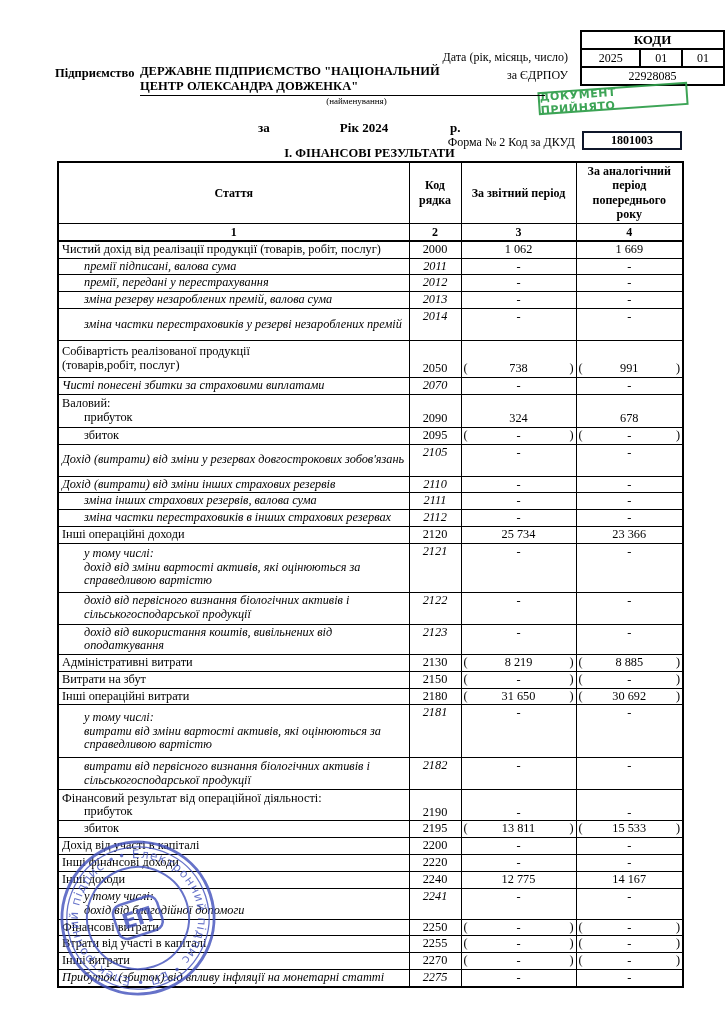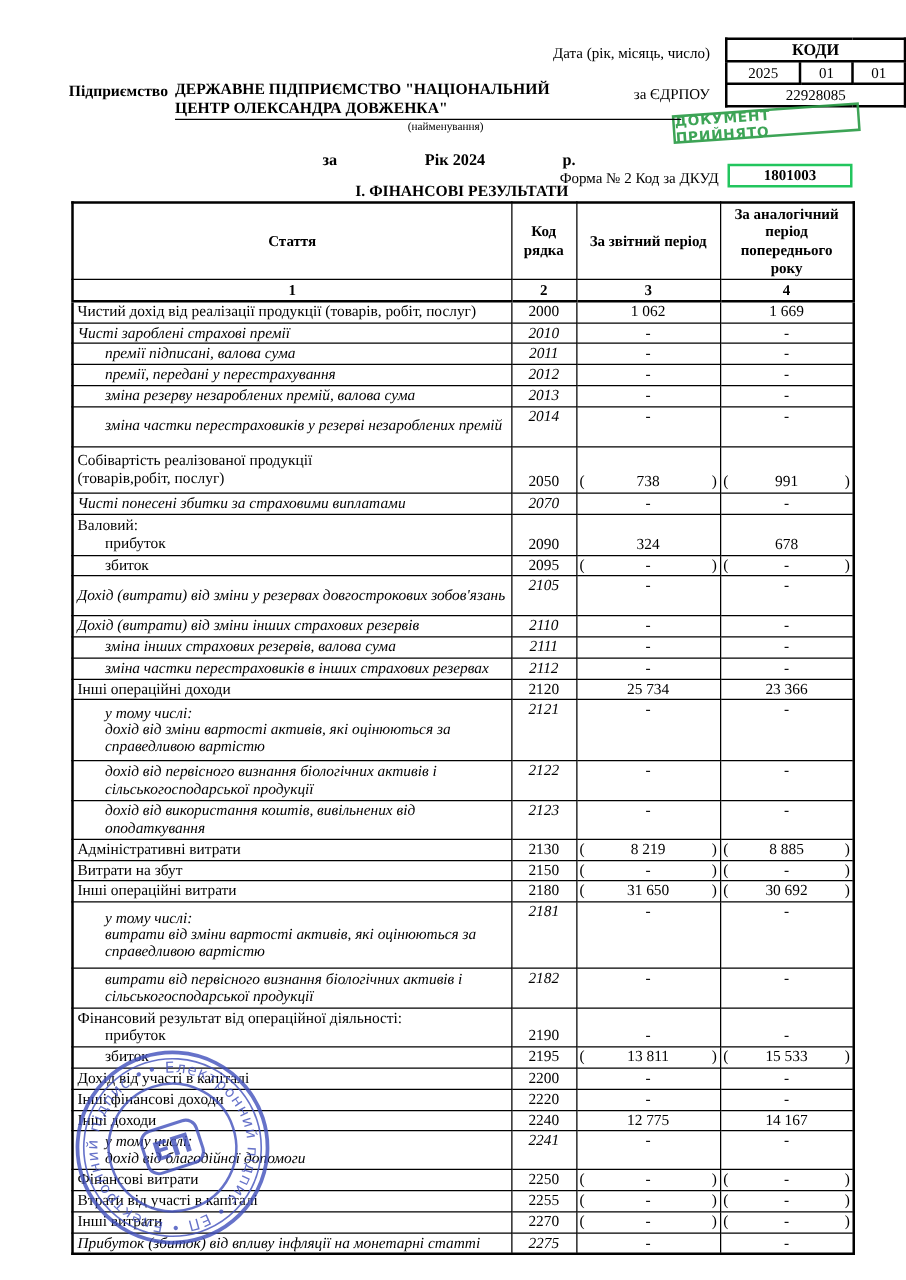--- a/index.html
+++ b/index.html
@@ -8,36 +8,36 @@
   }
   html,body{margin:0;padding:0;background:#ffffff;}
   body{width:725px;height:1024px;font-family:"Liberation Serif",serif;color:#000;}
   .page{position:relative;width:725px;height:1024px;background:#fff;overflow:hidden;}
 
   
   .hdr{position:absolute;left:0;top:0;width:725px;height:162px;}
   .codes-box{position:absolute;left:580px;top:30px;border-collapse:collapse;}
   .codes-box td{border:2px solid #000;font-size:12px;text-align:center;padding:0 3px;height:16px;}
   .codes-box .codes-title{font-weight:bold;font-size:13px;}
-  .lbl-date{position:absolute;left:300px;width:268px;top:35px;text-align:right;font-size:12px;}
+  .lbl-date{position:absolute;left:300px;width:268px;top:50px;text-align:right;font-size:12px;}
   .lbl-edrpou{position:absolute;left:300px;width:268px;top:68px;text-align:right;font-size:12px;}
   .green-stamp{position:absolute;left:538px;top:87px;width:146px;height:19px;
     border:2px solid var(--stamp-green);color:var(--stamp-green);
     font-family:"DejaVu Sans",sans-serif;font-weight:bold;font-size:11px;letter-spacing:.6px;
     display:flex;align-items:center;justify-content:center;transform:rotate(-4deg);opacity:.93;}
   .company-label{position:absolute;left:55px;top:66px;font-weight:bold;font-size:12.5px;}
   .company-name{position:absolute;left:140px;top:64px;width:340px;font-weight:bold;font-size:12.5px;line-height:1.18;}
   .name-rule{position:absolute;left:140px;top:95px;width:405px;border-top:1px solid #000;height:0;}
   .name-note{position:absolute;left:154px;top:96px;width:405px;text-align:center;font-size:9px;}
   .rep-title{position:absolute;left:94px;top:104px;width:540px;text-align:center;font-weight:bold;font-size:13px;}
   .rep-za{position:absolute;left:258px;top:120px;font-weight:bold;font-size:13px;}
   .rep-period{position:absolute;left:94px;top:120px;width:540px;text-align:center;font-weight:bold;font-size:13px;}
   .rep-r{position:absolute;left:450px;top:120px;font-weight:bold;font-size:13px;}
   .form-line{position:absolute;right:43px;top:131px;display:flex;align-items:flex-end;gap:7px;font-size:12px;}
-  .form-code-box{border:2px solid #22c55e;min-width:88px;text-align:center;font-weight:bold;font-size:12px;padding:0 4px;height:15px;line-height:15px;}
+  .form-code-box{border:2px solid #0f172a;min-width:88px;text-align:center;font-weight:bold;font-size:12px;padding:0 4px;height:15px;line-height:15px;}
   .section-title{position:absolute;left:57px;top:146px;width:625px;text-align:center;font-weight:bold;font-size:12.5px;}
 
   
   .fin-table{position:absolute;left:57px;top:161px;width:625px;border-collapse:collapse;border:2px solid #000;table-layout:fixed;}
   .fin-table th,.fin-table td{border:1px solid #000;}
   .fin-table thead th{font-weight:bold;font-size:12px;text-align:center;vertical-align:middle;line-height:1.2;padding:1px 2px;}
   .fin-table .h-main th{height:54px;}
   .fin-table .h-num th{height:13px;border-bottom:2px solid #000;}
   .fin-table tbody td{font-size:12.3px;line-height:1.12;padding:1px 2px;}
   .c-art{text-align:left;padding-left:3px !important;}
@@ -143,40 +143,20 @@
           <td class="c-val va-mid">
             <div class="vrow">
               <span class="par"></span>
               <span class="vv">1 669</span>
               <span class="par pr"></span>
             </div>
           </td>
         </tr>
         <tr>
           <td class="c-art">
-            <div class="i ">Чисті зароблені страхові премії</div>
-          </td>
-          <td class="c-code i va-mid">2010</td>
-          <td class="c-val va-mid">
-            <div class="vrow">
-              <span class="par"></span>
-              <span class="vv">-</span>
-              <span class="par pr"></span>
-            </div>
-          </td>
-          <td class="c-val va-mid">
-            <div class="vrow">
-              <span class="par"></span>
-              <span class="vv">-</span>
-              <span class="par pr"></span>
-            </div>
-          </td>
-        </tr>
-        <tr>
-          <td class="c-art">
             <div class="i ind">премії підписані, валова сума</div>
           </td>
           <td class="c-code i va-mid">2011</td>
           <td class="c-val va-mid">
             <div class="vrow">
               <span class="par"></span>
               <span class="vv">-</span>
               <span class="par pr"></span>
             </div>
           </td>

